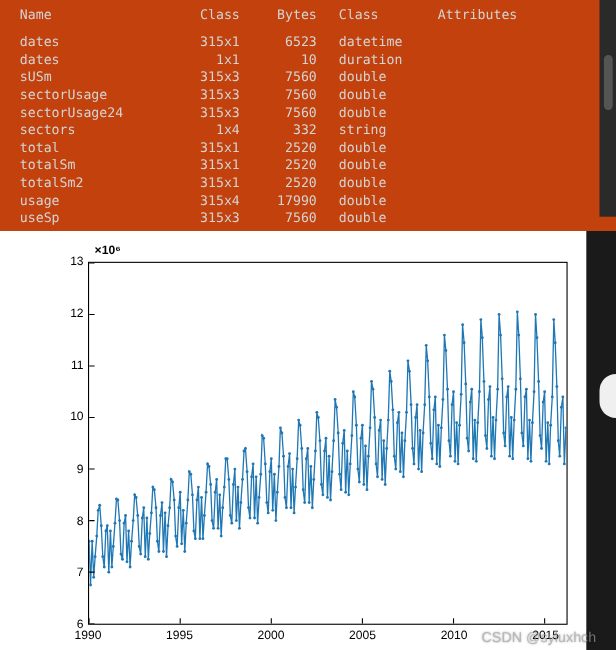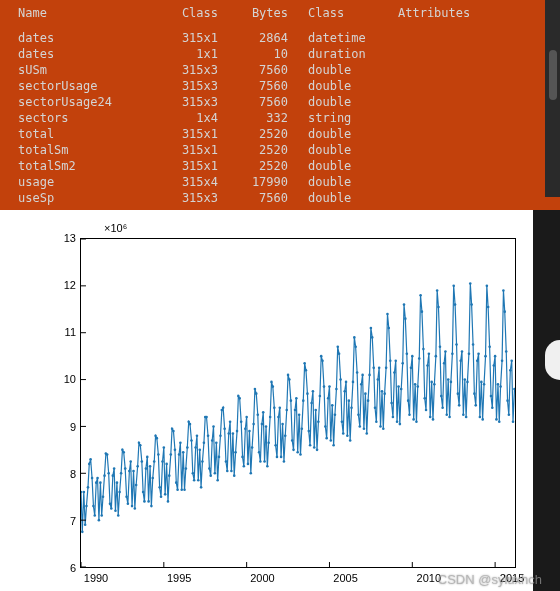--- a/index.html
+++ b/index.html
@@ -10,46 +10,46 @@
     .col-name { width: 150px; padding-left: 10px; }
     .col-size { width: 80px; text-align: right; padding-right: 20px;}
     .col-bytes { width: 60px; text-align: right; padding-right: 10px;}
     .col-class { width: 90px; padding-left: 10px; }
     .col-attr { width: 110px; padding-left: 10px; }
     .table-body { padding-top: 8px; }
     .scrollbar-area { position: absolute; right: 0; top: 0; width: 15px; height: 197px; background: #2a2a2a; }
     .scrollbar-thumb { position:absolute; right:3px; top:50px; width:8px; height:50px; background:#555; border-radius:4px; }
     .chart-container { background: white; margin: 0; padding: 10px; width: 533px; height: 395px; position: relative; }
     .chart-inner { position: relative; width: 100%; height: 100%; }
-    .exponent { position: absolute; left: 94px; top: 2px; font-family: Arial; font-size: 11px; color: #000; }
+    .exponent { position: absolute; left: 76px; top: 2px; font-family: Arial; font-size: 11px; color: #000; font-weight: bold; }
     .plot-area { position: absolute; left: 70px; top: 18px; width: 436px; height: 330px; border: 1px solid #000; }
     svg.plot-svg { width: 100%; height: 100%; display: block; }
     .y-labels { position: absolute; left: 40px; top: 18px; width: 26px; height: 330px; font-family: Arial; font-size: 11px; color: #000; }
     .y-label { position: absolute; right: 0; text-align: right; transform: translateY(-50%); }
     .x-labels { position: absolute; left: 70px; top: 352px; width: 436px; font-family: Arial; font-size: 11px; color: #000; }
-    .x-label { position: absolute; transform: translateX(-50%); margin-left: 16px; }
+    .x-label { position: absolute; transform: translateX(-50%); }
     .watermark { position: absolute; right: 18px; bottom: 4px; color: #999; font-size: 13px; font-family: Liberation Sans, sans-serif; opacity: 0.7; text-shadow: 0 0 2px rgba(0,0,0,0.5);}
     .side-handle { position: absolute; right: 0; top: 340px; width: 15px; height: 40px; background: #f0f0f0; border-radius: 15px 0 0 15px; }
   </style>
 </head>
 <body>
 
 <div class="workspace-table">
   <div class="table-header">
     <div class="col-name">Name</div>
     <div class="col-size">Class</div>
     <div class="col-bytes">Bytes</div>
     <div class="col-class">Class</div>
     <div class="col-attr">Attributes</div>
   </div>
   <div class="table-body" id="table-body">
       <div class="table-row">
         <div class="col-name">dates</div>
         <div class="col-size">315x1</div>
-        <div class="col-bytes">2864</div>
+        <div class="col-bytes">6523</div>
         <div class="col-class">datetime</div>
         <div class="col-attr"></div>
       </div>
       <div class="table-row">
         <div class="col-name">dates</div>
         <div class="col-size">1x1</div>
         <div class="col-bytes">10</div>
         <div class="col-class">duration</div>
         <div class="col-attr"></div>
       </div>

